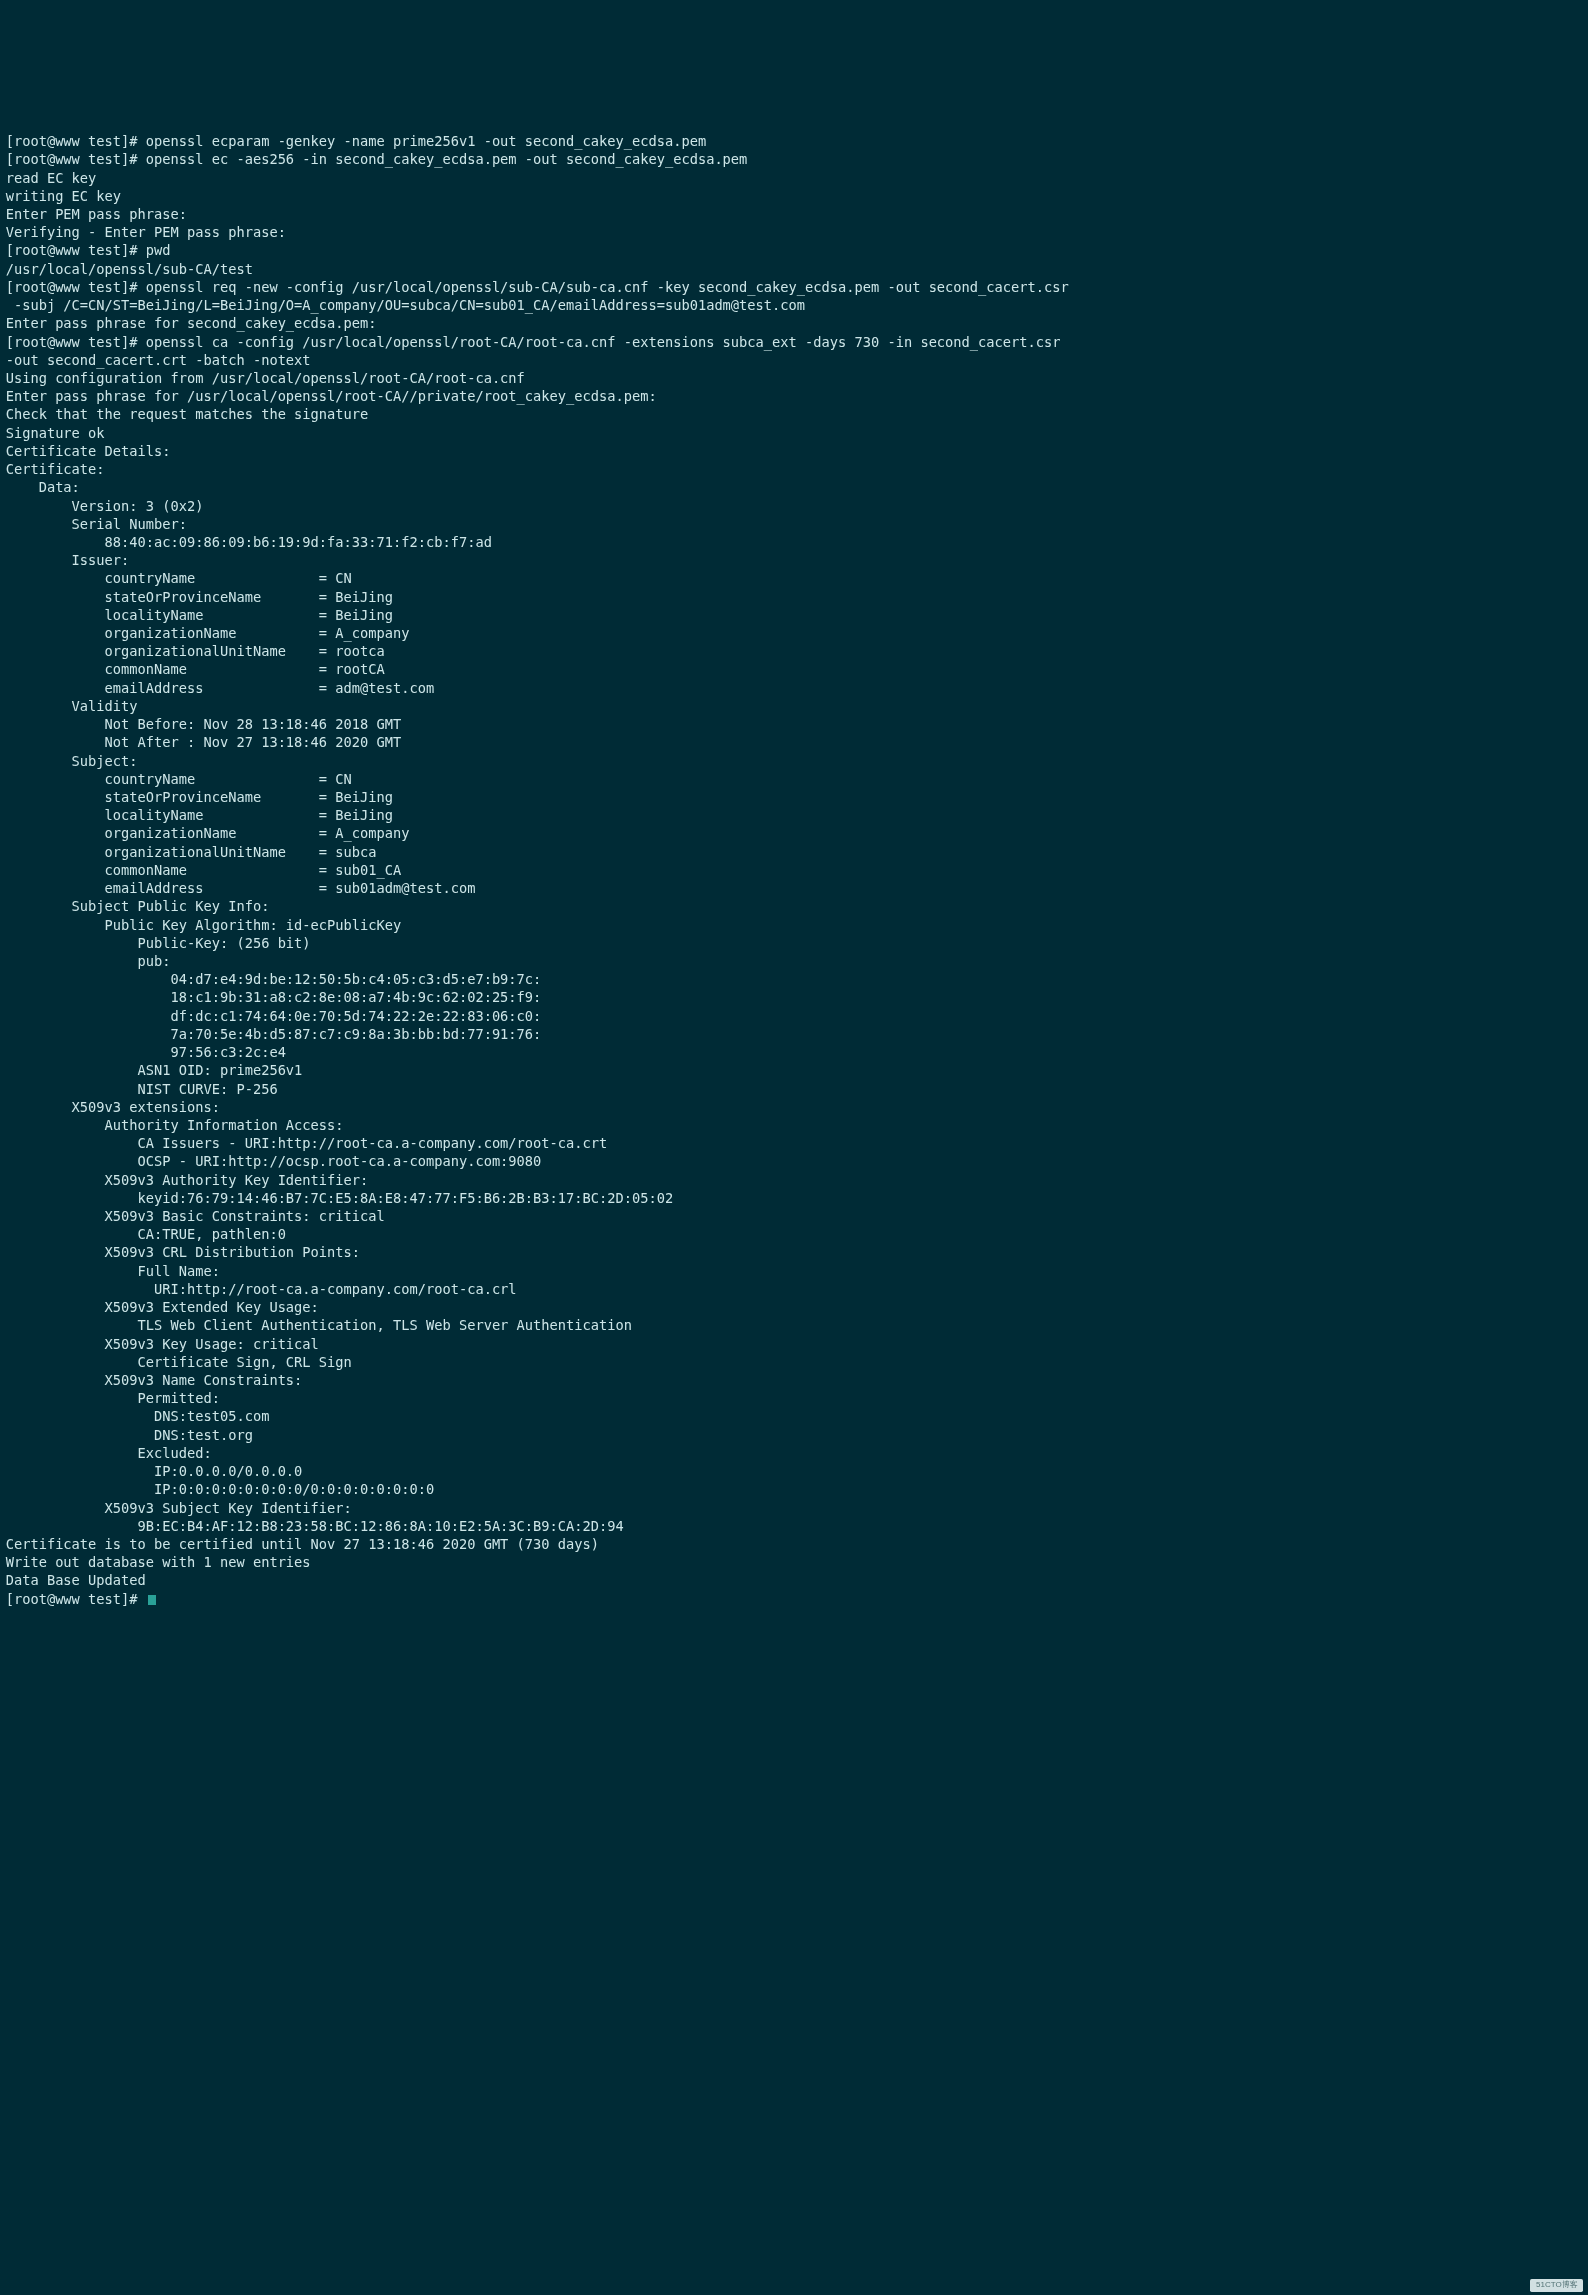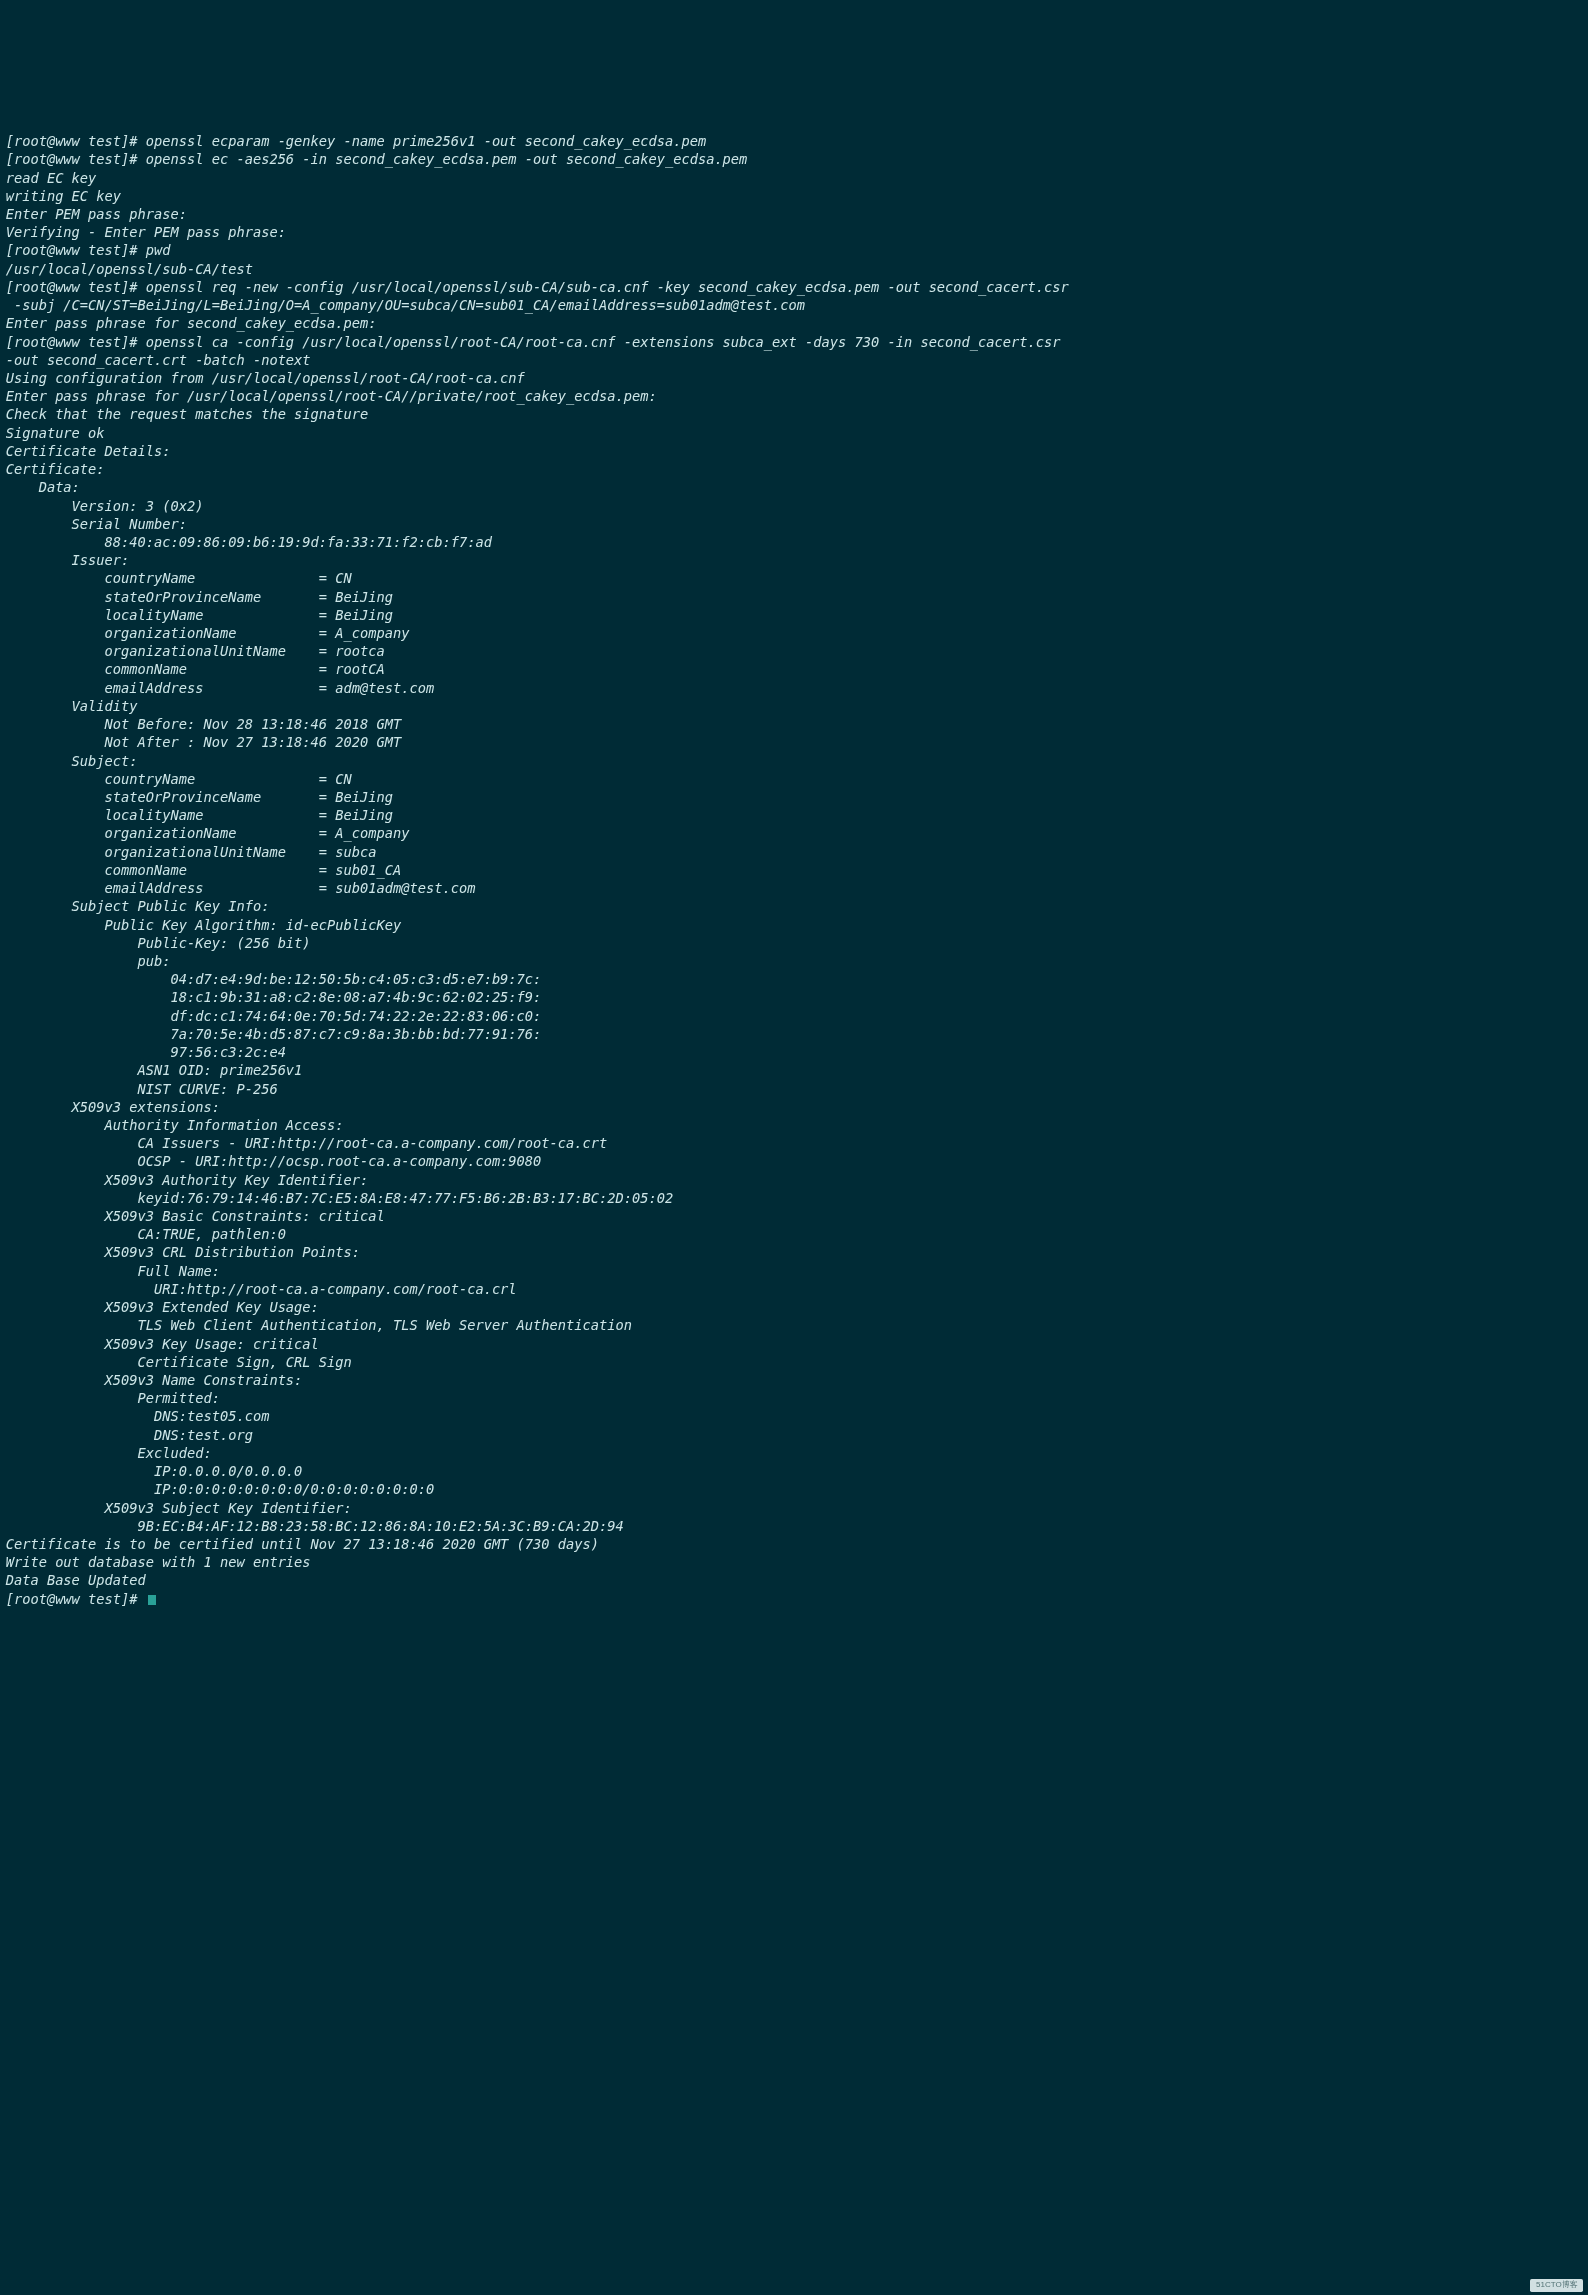--- a/index.html
+++ b/index.html
@@ -10,21 +10,20 @@
     font-family: "DejaVu Sans Mono", "Menlo", "Consolas", monospace;
     font-size: 13.7px;
     line-height: 1.33;
     white-space: pre;
     overflow-x: auto;
   }
   .terminal {
     padding: 4.6px 5.7px;
     min-width: 1589px;
     box-sizing: border-box;
-    font-style: italic;
   }
   .cursor {
     display: inline-block;
     width: 8px;
     height: 10.2px;
     background: #2aa198;
     vertical-align: -1.1px;
     margin-left: 2.3px;
   }
   .watermark {

